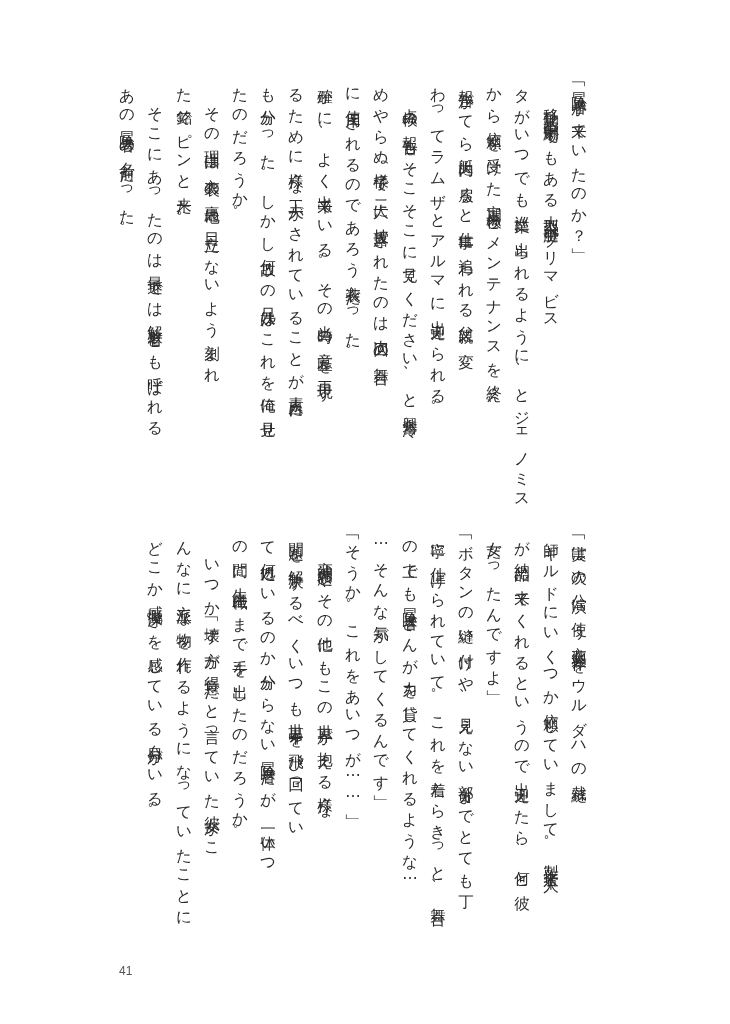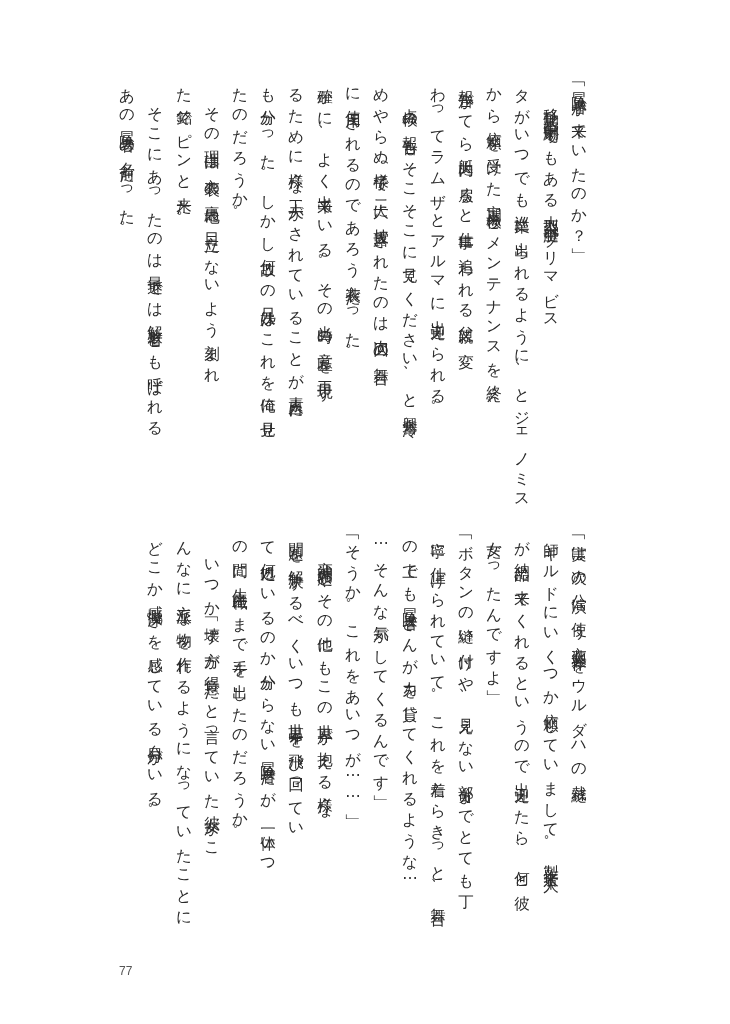--- a/index.html
+++ b/index.html
@@ -83,15 +83,15 @@
     <div class="vline" style="left:343px; top:530px;">「そうか。これをあいつが……」</div>
     <div class="vline" style="left:315px; top:530px;">　蛮神問題やその他にもこの世界が抱える様々な</div>
     <div class="vline" style="left:286px; top:530px;">問題を解決するべくいつも世界中を飛び回ってい</div>
     <div class="vline" style="left:258px; top:530px;">て何処にいるのか分からない冒険者だが、一体いつ</div>
     <div class="vline" style="left:230px; top:530px;">の間に生産職にまで手を出したのだろうか。</div>
     <div class="vline" style="left:202px; top:530px;">　いつか「壊す方が得意」だと言っていた彼女がこ</div>
     <div class="vline" style="left:174px; top:530px;">んなに立派な物を作れるようになっていたことに</div>
     <div class="vline" style="left:145px; top:530px;">どこか感慨深さを感じている自分がいる。</div>
   </div>
 
-  <div class="page-number">77</div>
+  <div class="page-number">41</div>
 
 </div>
 
 </body></html>

